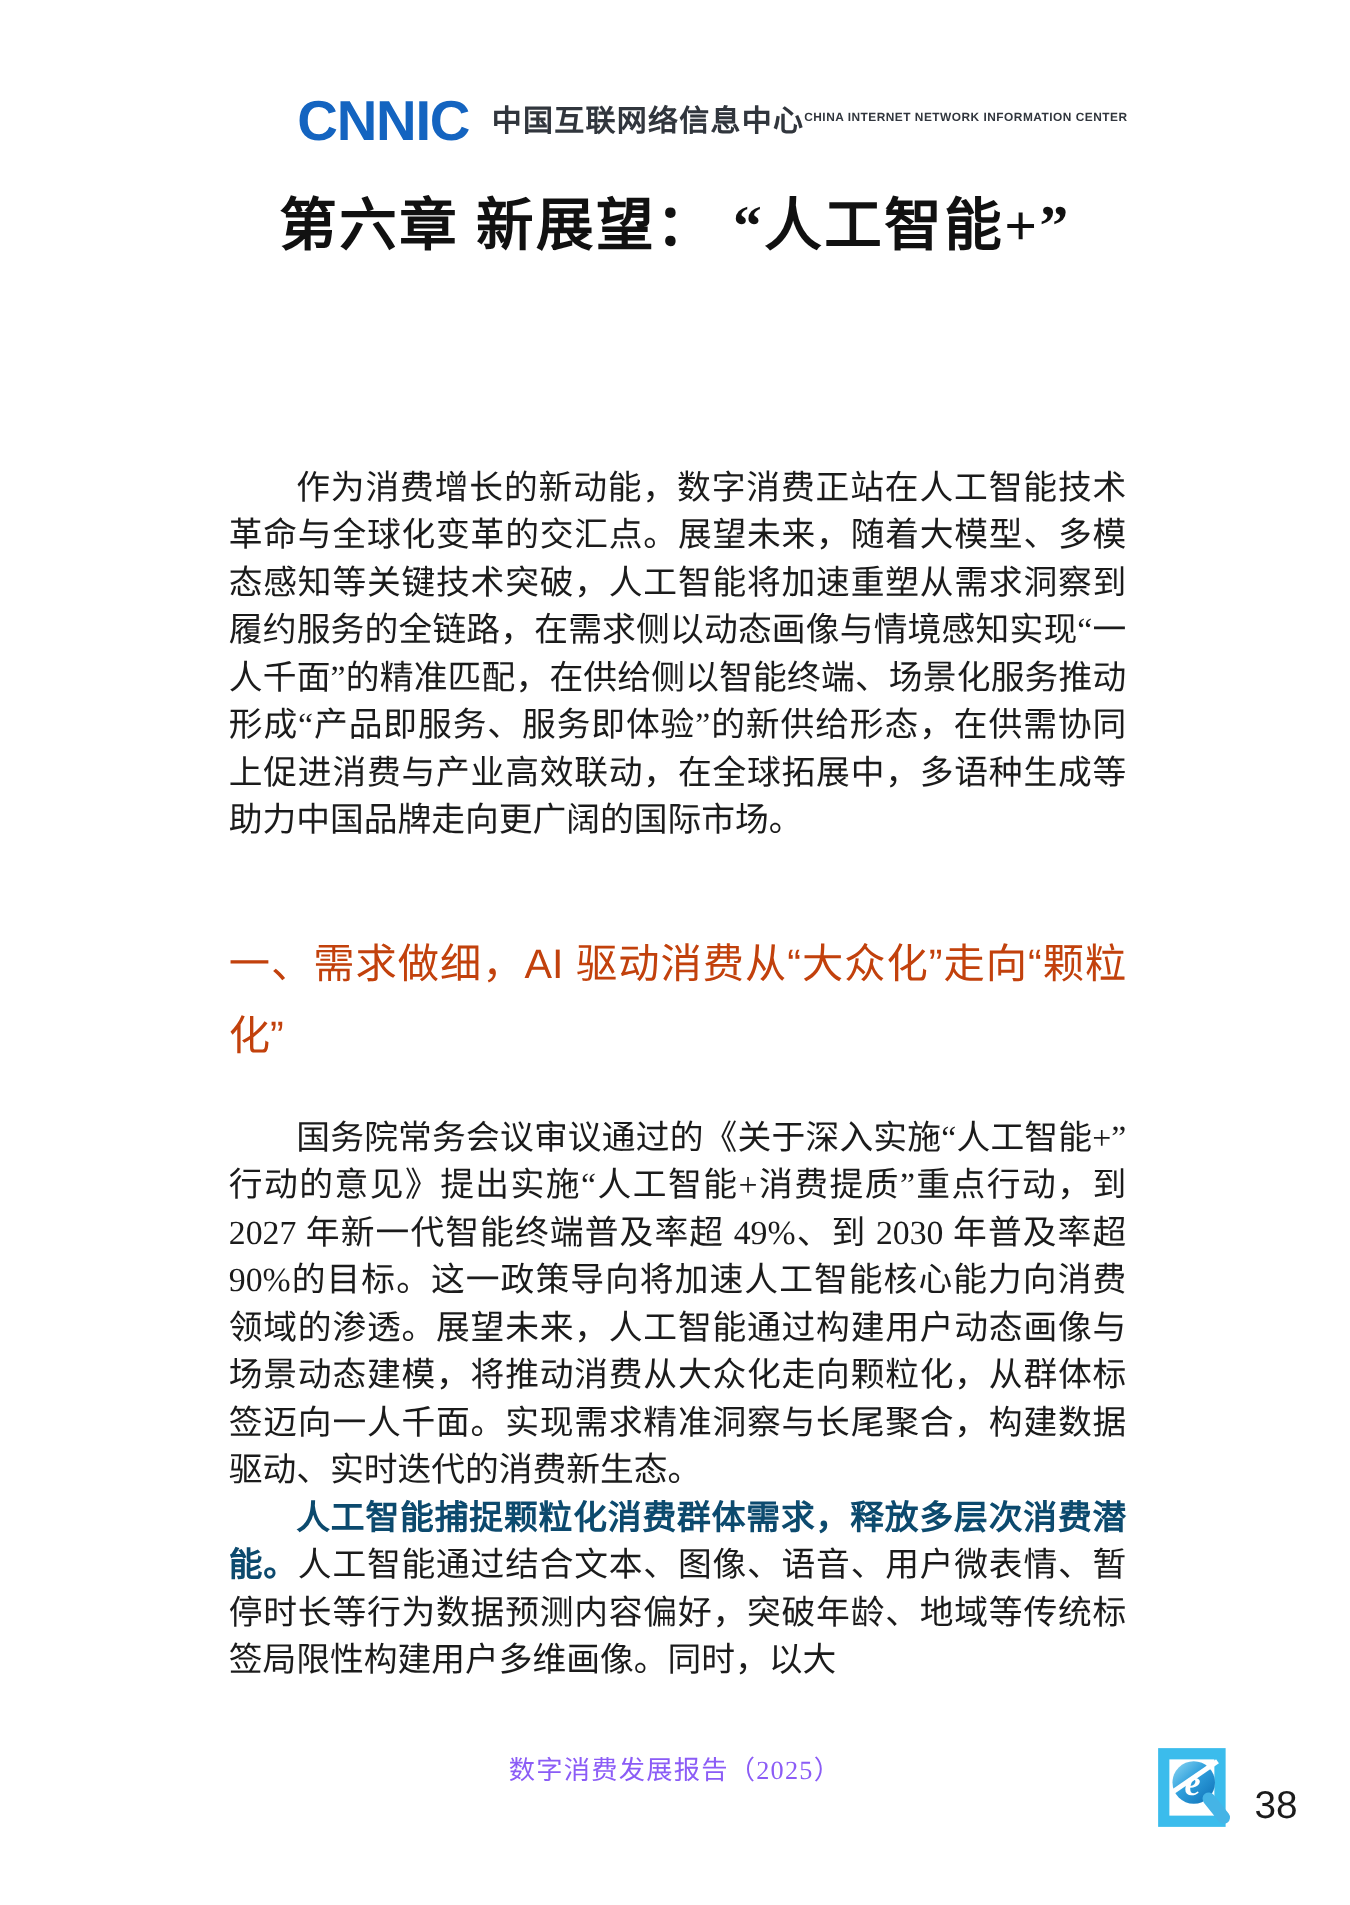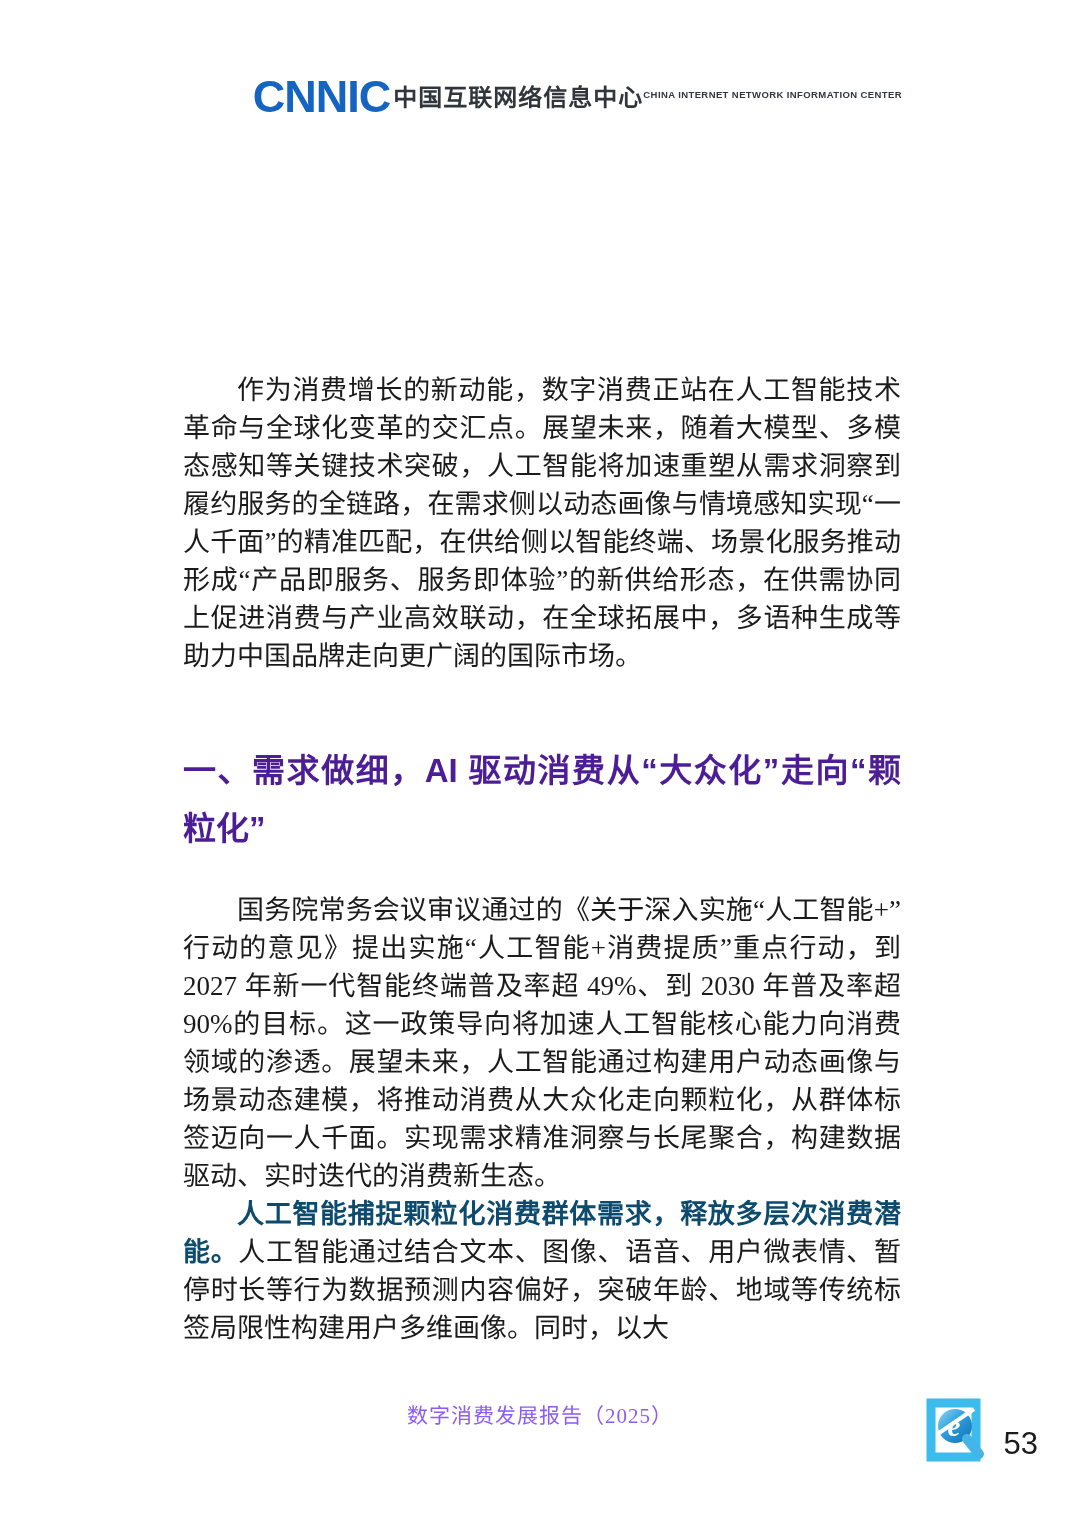--- a/index.html
+++ b/index.html
@@ -13,21 +13,21 @@
     color: #1b1b1b;
   }
 
   
   .brand {
     position: absolute;
     top: 74px;
     right: 178px;
     display: flex;
     align-items: center;
-    gap: 3px;
+    gap: 18px;
   }
   .brand-acronym {
     font-family: "Liberation Sans", sans-serif;
     font-weight: 800;
     font-size: 45px;
     line-height: 1;
     letter-spacing: -1px;
     color: #1464c0;
     padding-bottom: 4px;
   }
@@ -85,26 +85,26 @@
   #intro-block { top: 371px; }
   #policy-block { top: 891px; }
 
   .section-heading {
     position: absolute;
     left: 183px;
     width: 718px;
     top: 742px;
     margin: 0;
     font-family: "Liberation Sans", sans-serif;
-    font-weight: 700;
+    font-weight: 400;
     font-size: 33px;
     line-height: 58px;
     text-align: justify;
     text-justify: inter-ideograph;
-    color: #4c1d95;
+    color: #c2410c;
   }
   .lead {
     font-family: "Liberation Sans", sans-serif;
     font-weight: 700;
     color: #0c4a6e;
   }
 
   
   .footer-title {
     position: absolute;
@@ -139,20 +139,21 @@
 
   <header class="brand">
     <div class="brand-acronym">CNNIC</div>
     <div class="brand-names">
       <div class="brand-cn">中国互联网络信息中心</div>
       <div class="brand-en">CHINA INTERNET NETWORK INFORMATION CENTER</div>
     </div>
   </header>
 
   <h1 class="chapter-title">
+    <span class="line">第六章 新展望： “人工智能+”</span>
   </h1>
 
   <div class="col" id="intro-block">
     <p class="body-para">作为消费增长的新动能，数字消费正站在人工智能技术革命与全球化变革的交汇点。展望未来，随着大模型、多模态感知等关键技术突破，人工智能将加速重塑从需求洞察到履约服务的全链路，在需求侧以动态画像与情境感知实现“一人千面”的精准匹配，在供给侧以智能终端、场景化服务推动形成“产品即服务、服务即体验”的新供给形态，在供需协同上促进消费与产业高效联动，在全球拓展中，多语种生成等助力中国品牌走向更广阔的国际市场。</p>
   </div>
 
   <h2 class="section-heading">一、需求做细，AI 驱动消费从“大众化”走向“颗粒化”</h2>
 
   <div class="col" id="policy-block">
     <p class="body-para">国务院常务会议审议通过的《关于深入实施“人工智能+”行动的意见》提出实施“人工智能+消费提质”重点行动，到 2027 年新一代智能终端普及率超 49%、到 2030 年普及率超 90%的目标。这一政策导向将加速人工智能核心能力向消费领域的渗透。展望未来，人工智能通过构建用户动态画像与场景动态建模，将推动消费从大众化走向颗粒化，从群体标签迈向一人千面。实现需求精准洞察与长尾聚合，构建数据驱动、实时迭代的消费新生态。</p>
@@ -169,16 +170,16 @@
           <stop offset="0.45" stop-color="#2f9fdc"></stop>
           <stop offset="1" stop-color="#0d6fb6"></stop>
         </linearGradient>
       </defs>
       <rect x="5" y="5" width="45" height="54" fill="none" stroke="#3bbcec" stroke-width="9"></rect>
       <circle cx="29" cy="28" r="17" fill="url(#lensGrad)"></circle>
       <text x="28" y="38" text-anchor="middle" font-size="29" font-style="italic" font-weight="bold" fill="#ffffff" font-family="serif">e</text>
       <line x1="13" y1="35" x2="48" y2="11" stroke="#ffffff" stroke-width="4"></line>
       <line x1="41" y1="41" x2="53" y2="56" stroke="#45b4e6" stroke-width="10" stroke-linecap="round"></line>
     </svg>
-    <span class="page-number">53</span>
+    <span class="page-number">38</span>
   </div>
 
 </div>
 
 </body></html>

